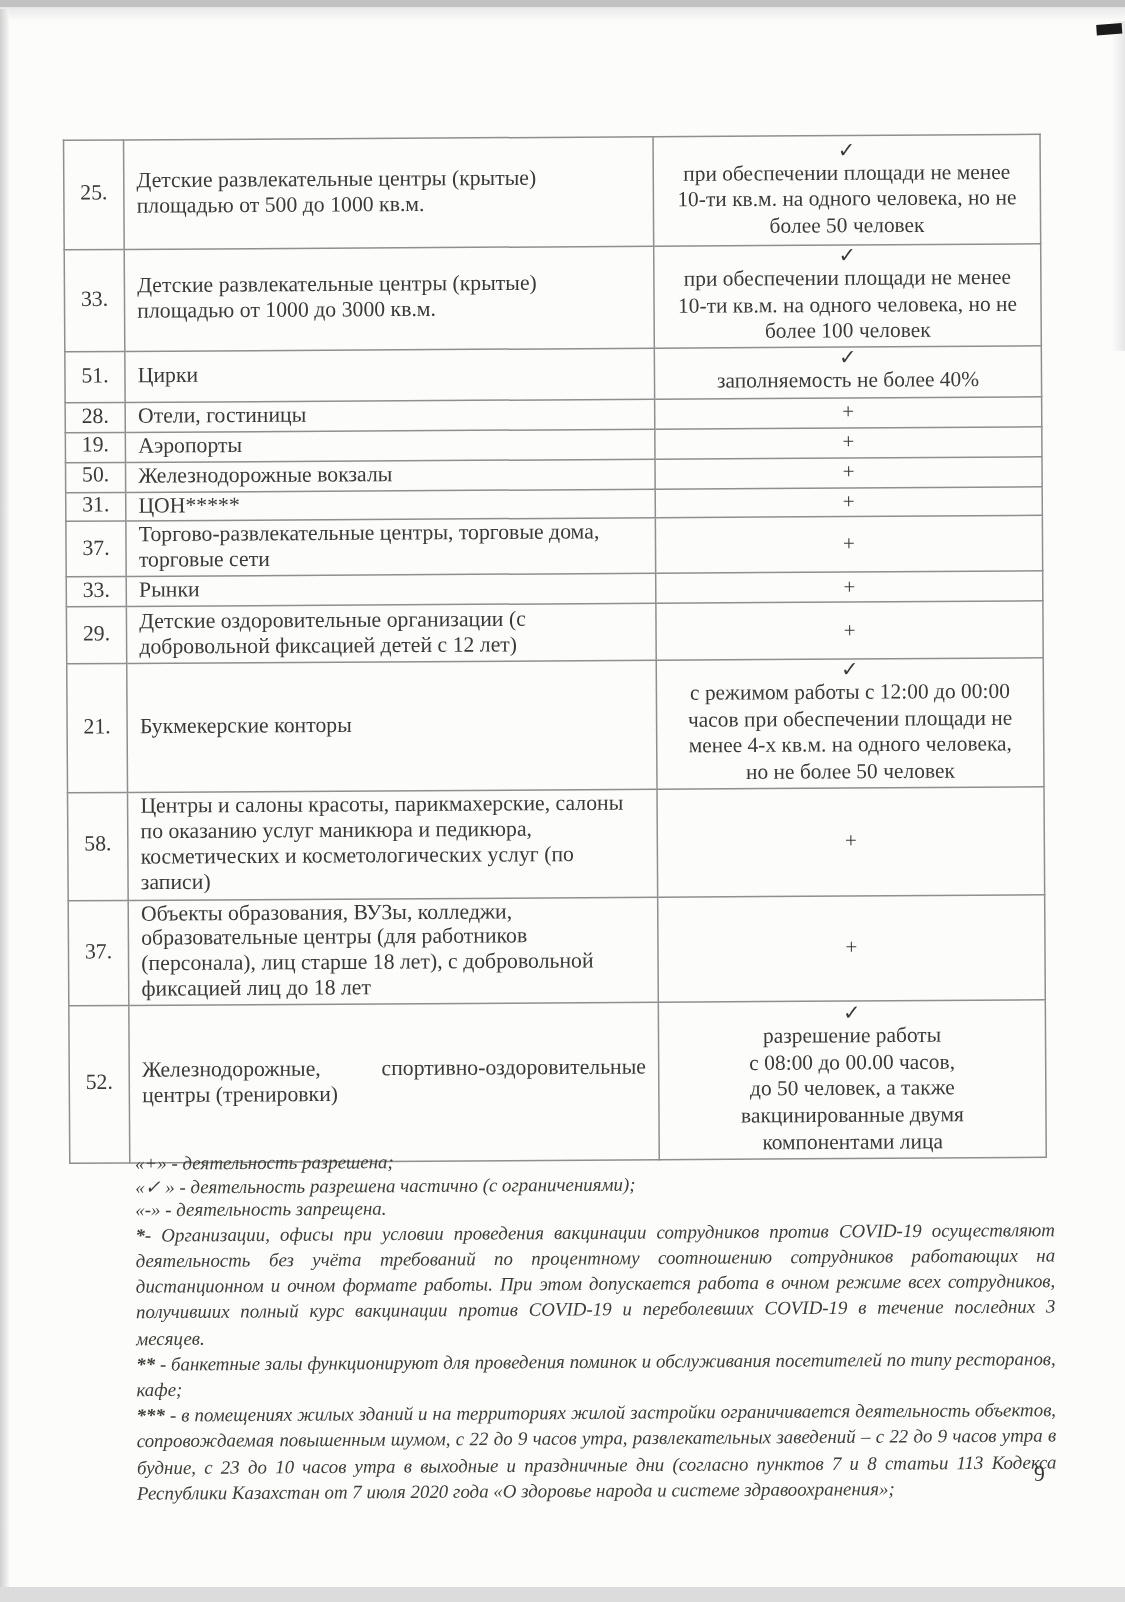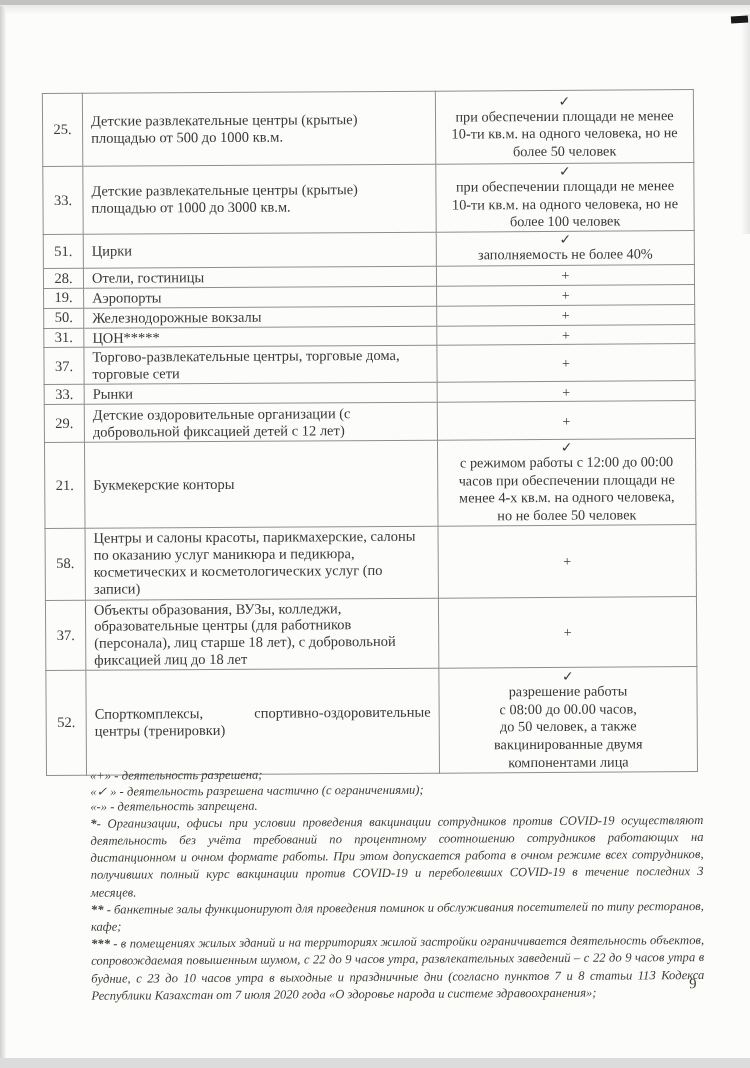--- a/index.html
+++ b/index.html
@@ -187,21 +187,21 @@
 (персонала), лиц старше 18 лет), с добровольной
 фиксацией лиц до 18 лет</td>
           <td class="status">
             <div class="mark">+</div>
           </td>
         </tr>
         <tr>
           <td class="num">52.</td>
           <td class="desc" style="white-space:normal;">
             <div class="j-line">
-              <span>Спорткомплексы,</span>
+              <span>Железнодорожные,</span>
               <span>спортивно-оздоровительные</span>
             </div>
             <div>центры (тренировки)</div>
           </td>
           <td class="status">
             <div class="mark">✓</div>
             <div class="stext">разрешение работы
 с 08:00 до 00.00 часов,
 до 50 человек, а также
 вакцинированные двумя

